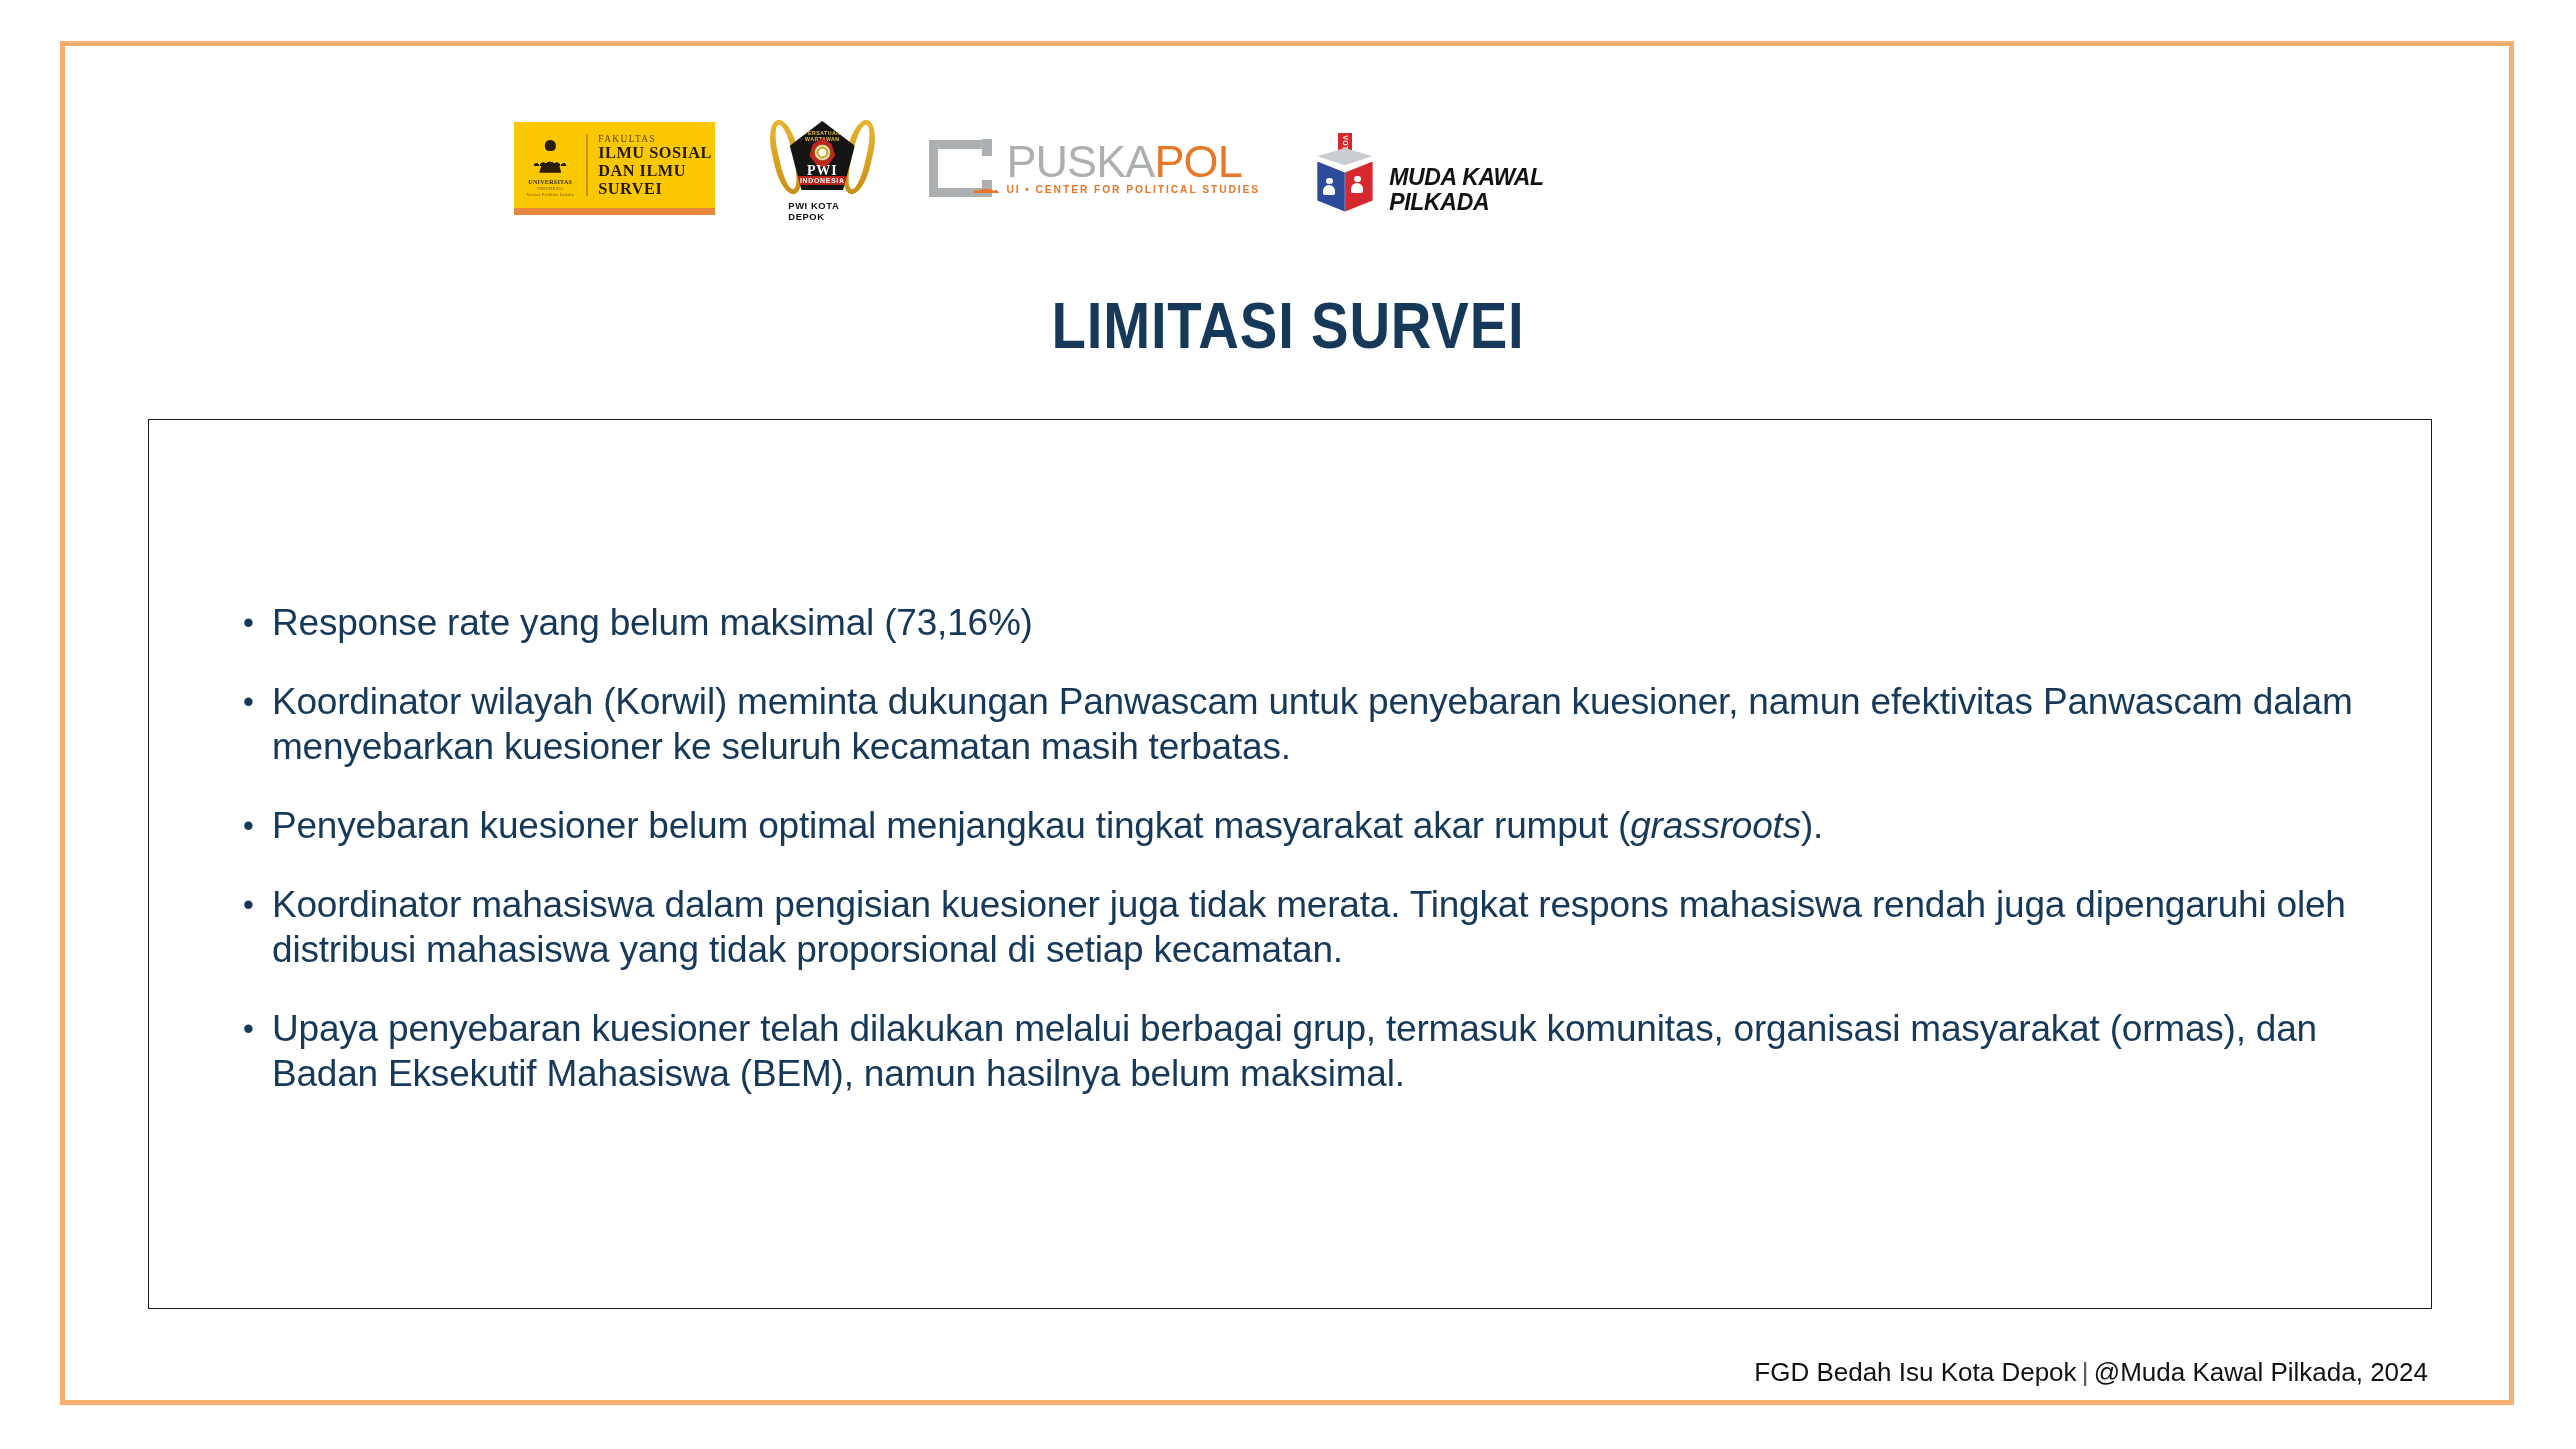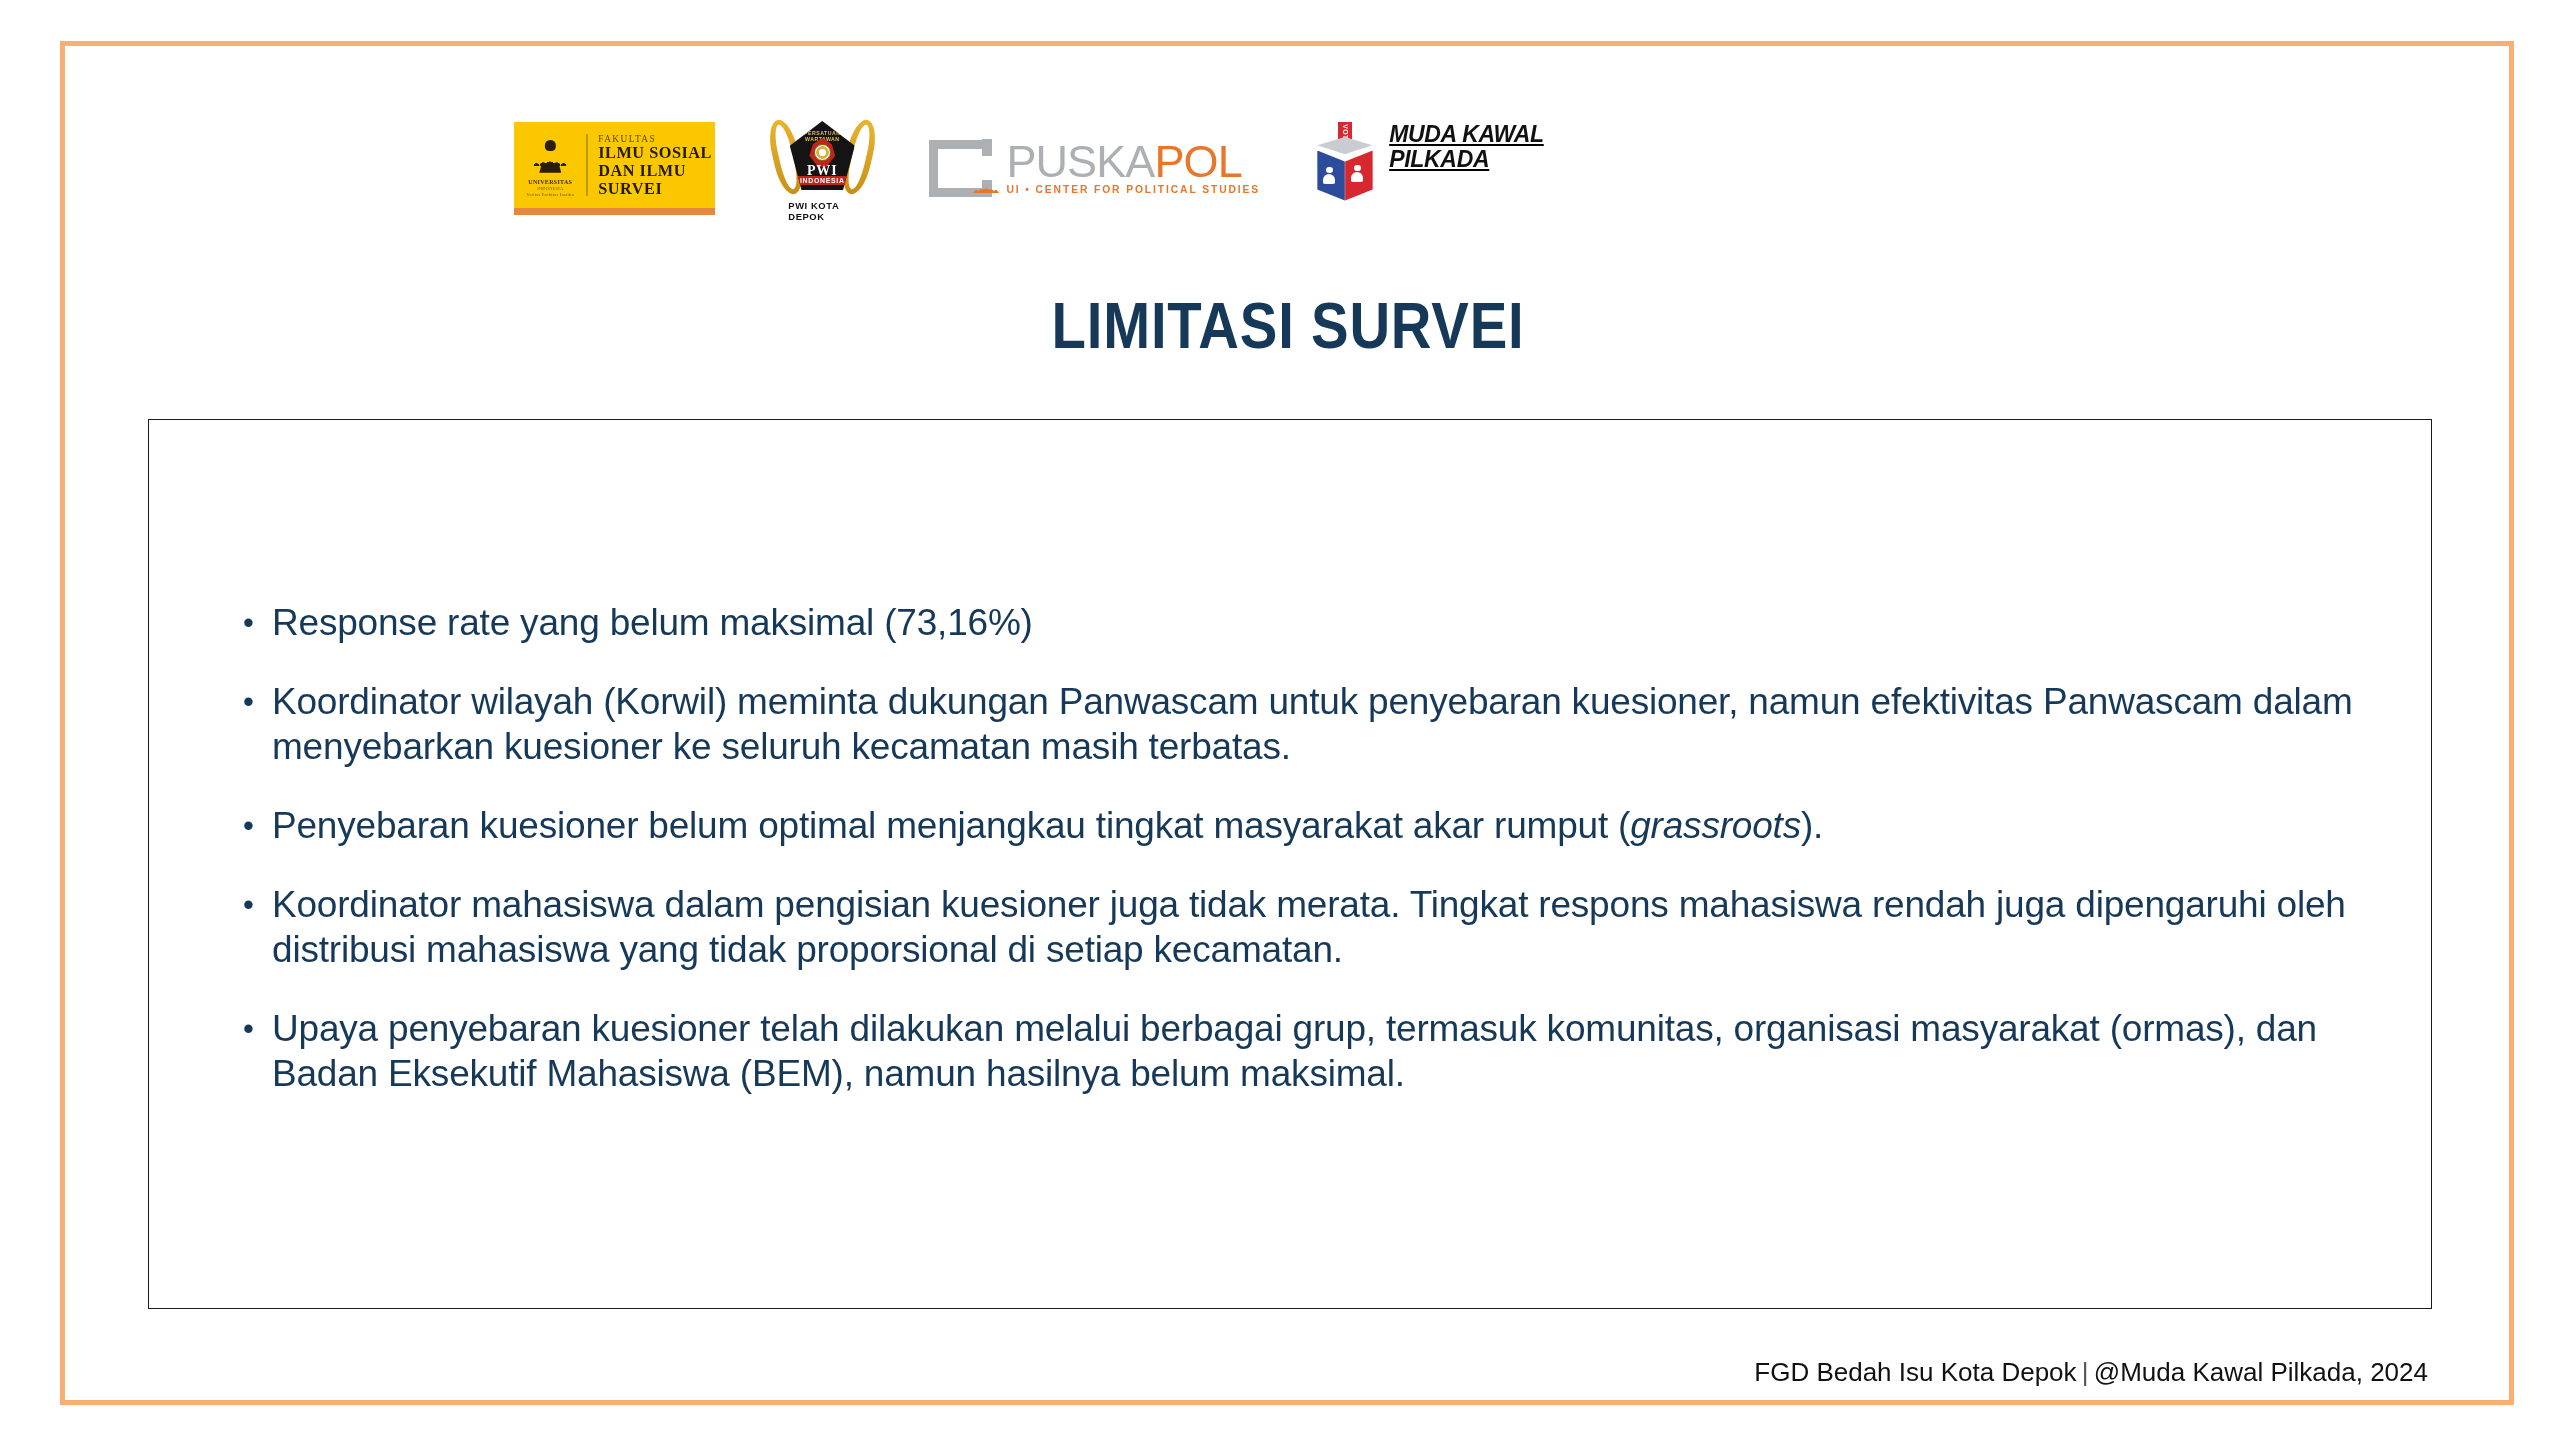--- a/index.html
+++ b/index.html
@@ -223,21 +223,21 @@
   }
   .pusk-a { color:#ADB0B2; }
   .pusk-b { color:#E8772A; }
   .pusk-sub {
     color:#E8772A; font-size:10.3px;
     font-weight:bold; letter-spacing:1.9px;
     margin-top:2.6px;
   }
 
   
-  .logo-mkp { display:flex; align-items:flex-start; gap:12px; height:93px;text-decoration:underline; }
+  .logo-mkp { display:flex; align-items:flex-end; gap:12px; height:93px; }
   .mkp-box { position:relative; width:65px; height:82px; }
   .mkp-top {
     position:absolute; left:5.2px; top:15.5px;
     width:55px; height:22px;
     background:#C9CCD0;
     clip-path:polygon(50% 0,100% 38%,50% 78%,0 38%);
   }
   .mkp-left {
     position:absolute; left:5.2px; top:29px;
     width:27.5px; height:50px;

